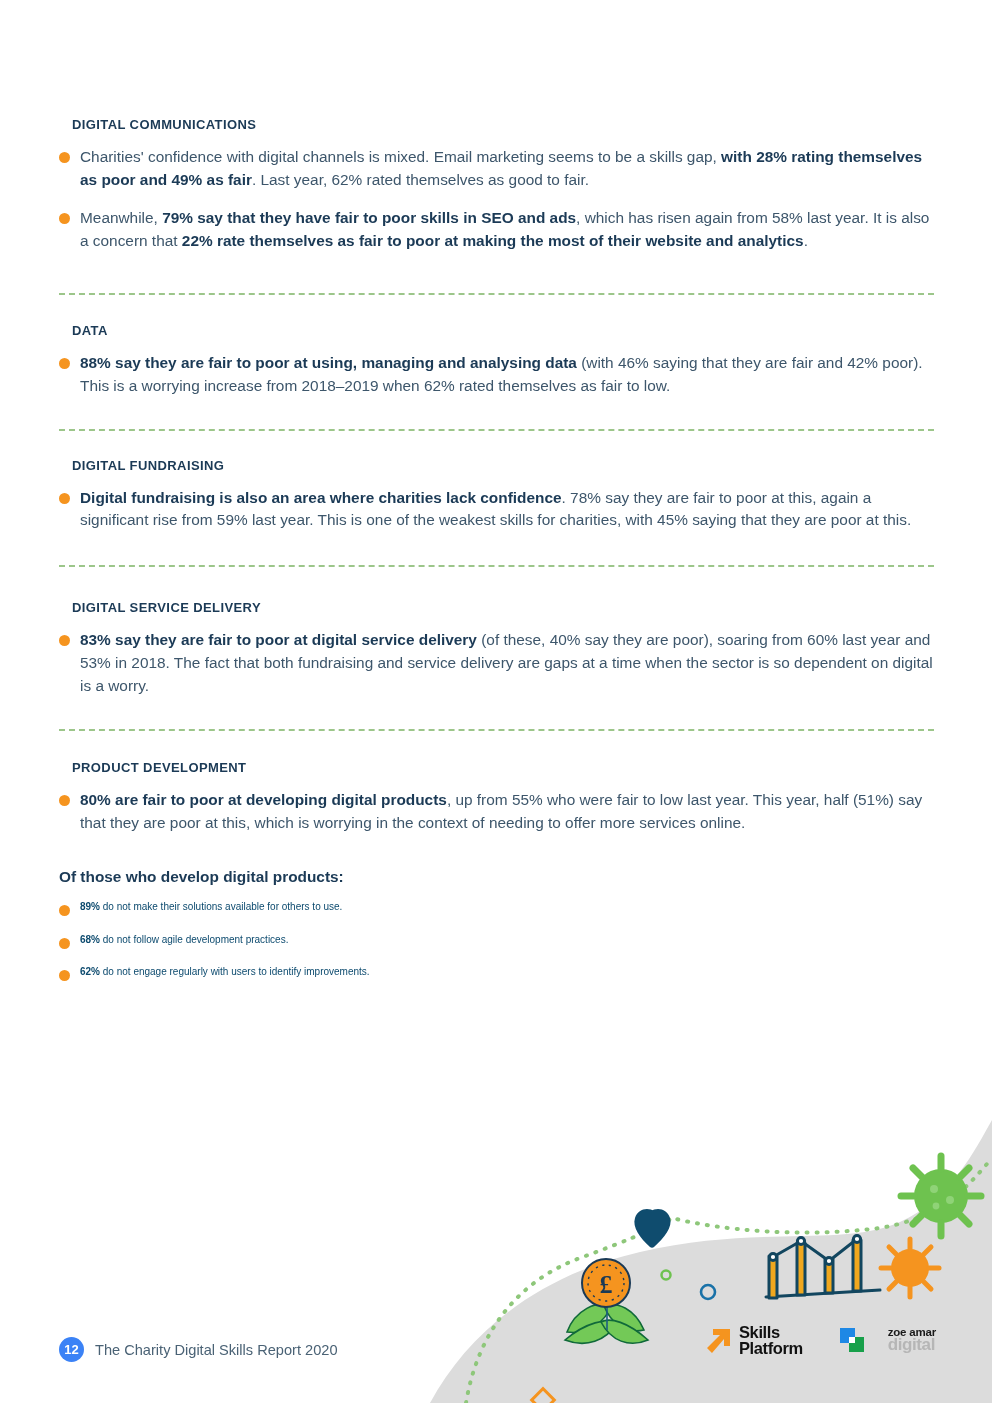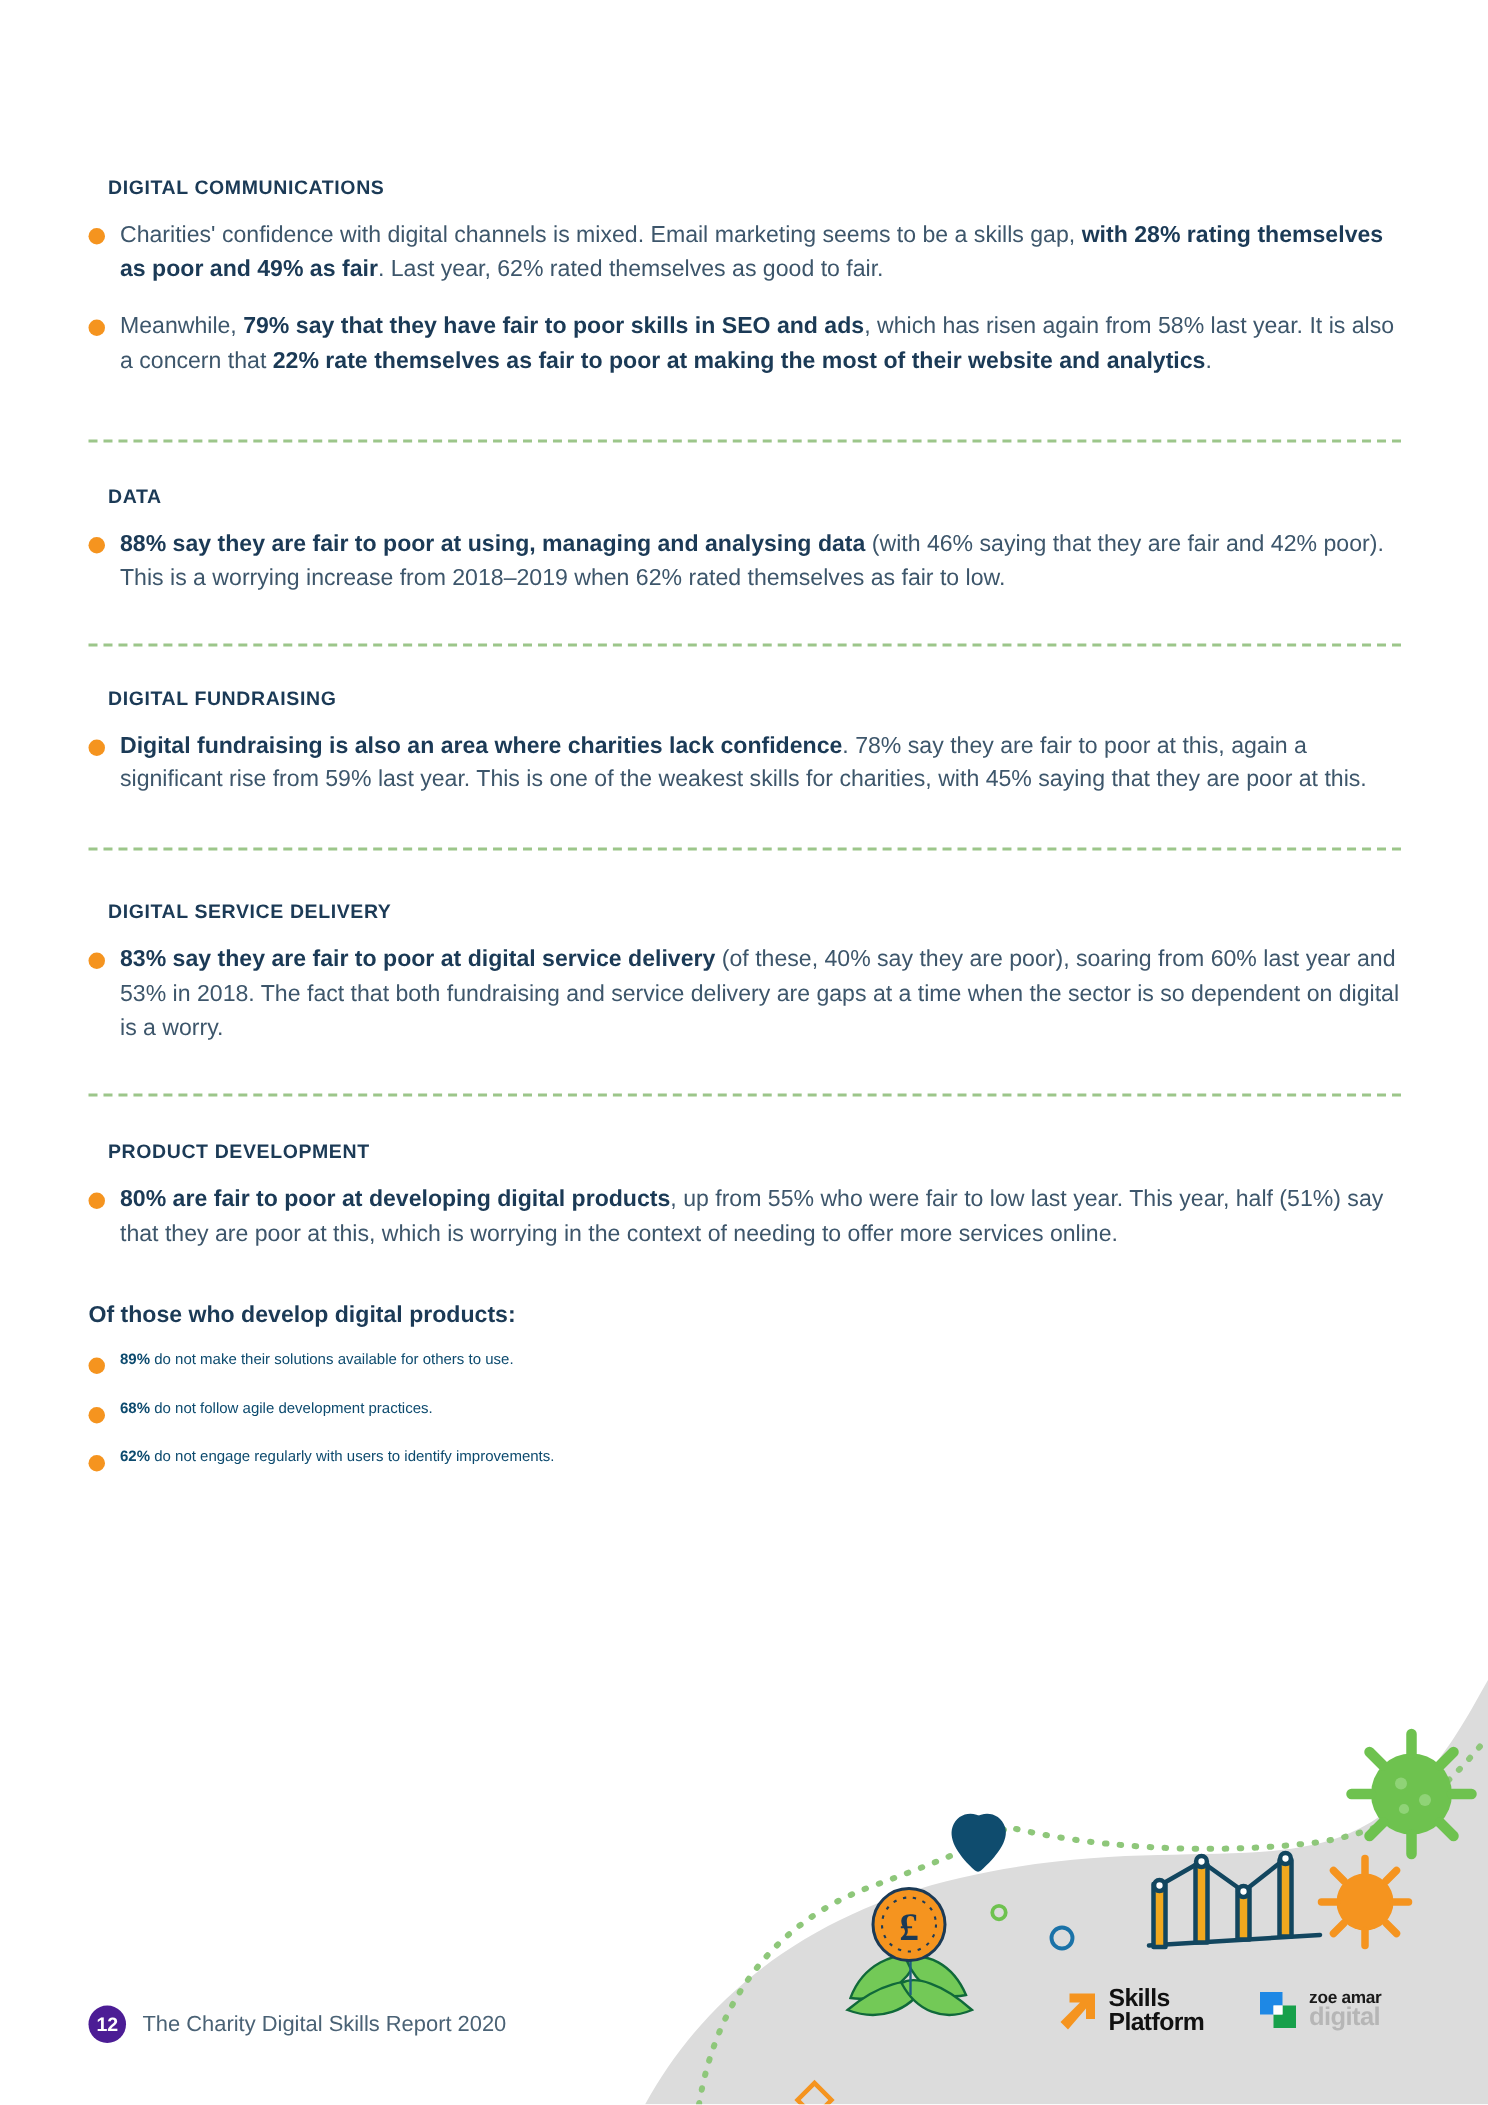--- a/index.html
+++ b/index.html
@@ -111,21 +111,21 @@
     left: 59px;
     top: 1337px;
     display: flex;
     align-items: center;
     gap: 11px;
   }
   .page-badge {
     width: 25px;
     height: 25px;
     border-radius: 50%;
-    background: #4c1d95;
+    background: #3b82f6;
     color: #ffffff;
     font-size: 13px;
     font-weight: bold;
     display: flex;
     align-items: center;
     justify-content: center;
   }
   .footer-title {
     color: #4a6275;
     font-size: 14.6px;
@@ -147,21 +147,21 @@
   .logo-skills-text {
     font-size: 16.5px;
     font-weight: bold;
     color: #111111;
     line-height: 0.95;
     letter-spacing: -0.4px;
   }
   .logo-zoe {
     display: flex;
     align-items: center;
-    gap: 6px;
+    gap: 21px;
   }
   .logo-zoe-text { line-height: 0.92; }
   .zoe-top {
     font-size: 11.5px;
     font-weight: bold;
     color: #1a1a1a;
     letter-spacing: -0.2px;
   }
   .zoe-bot {
     font-size: 17px;

